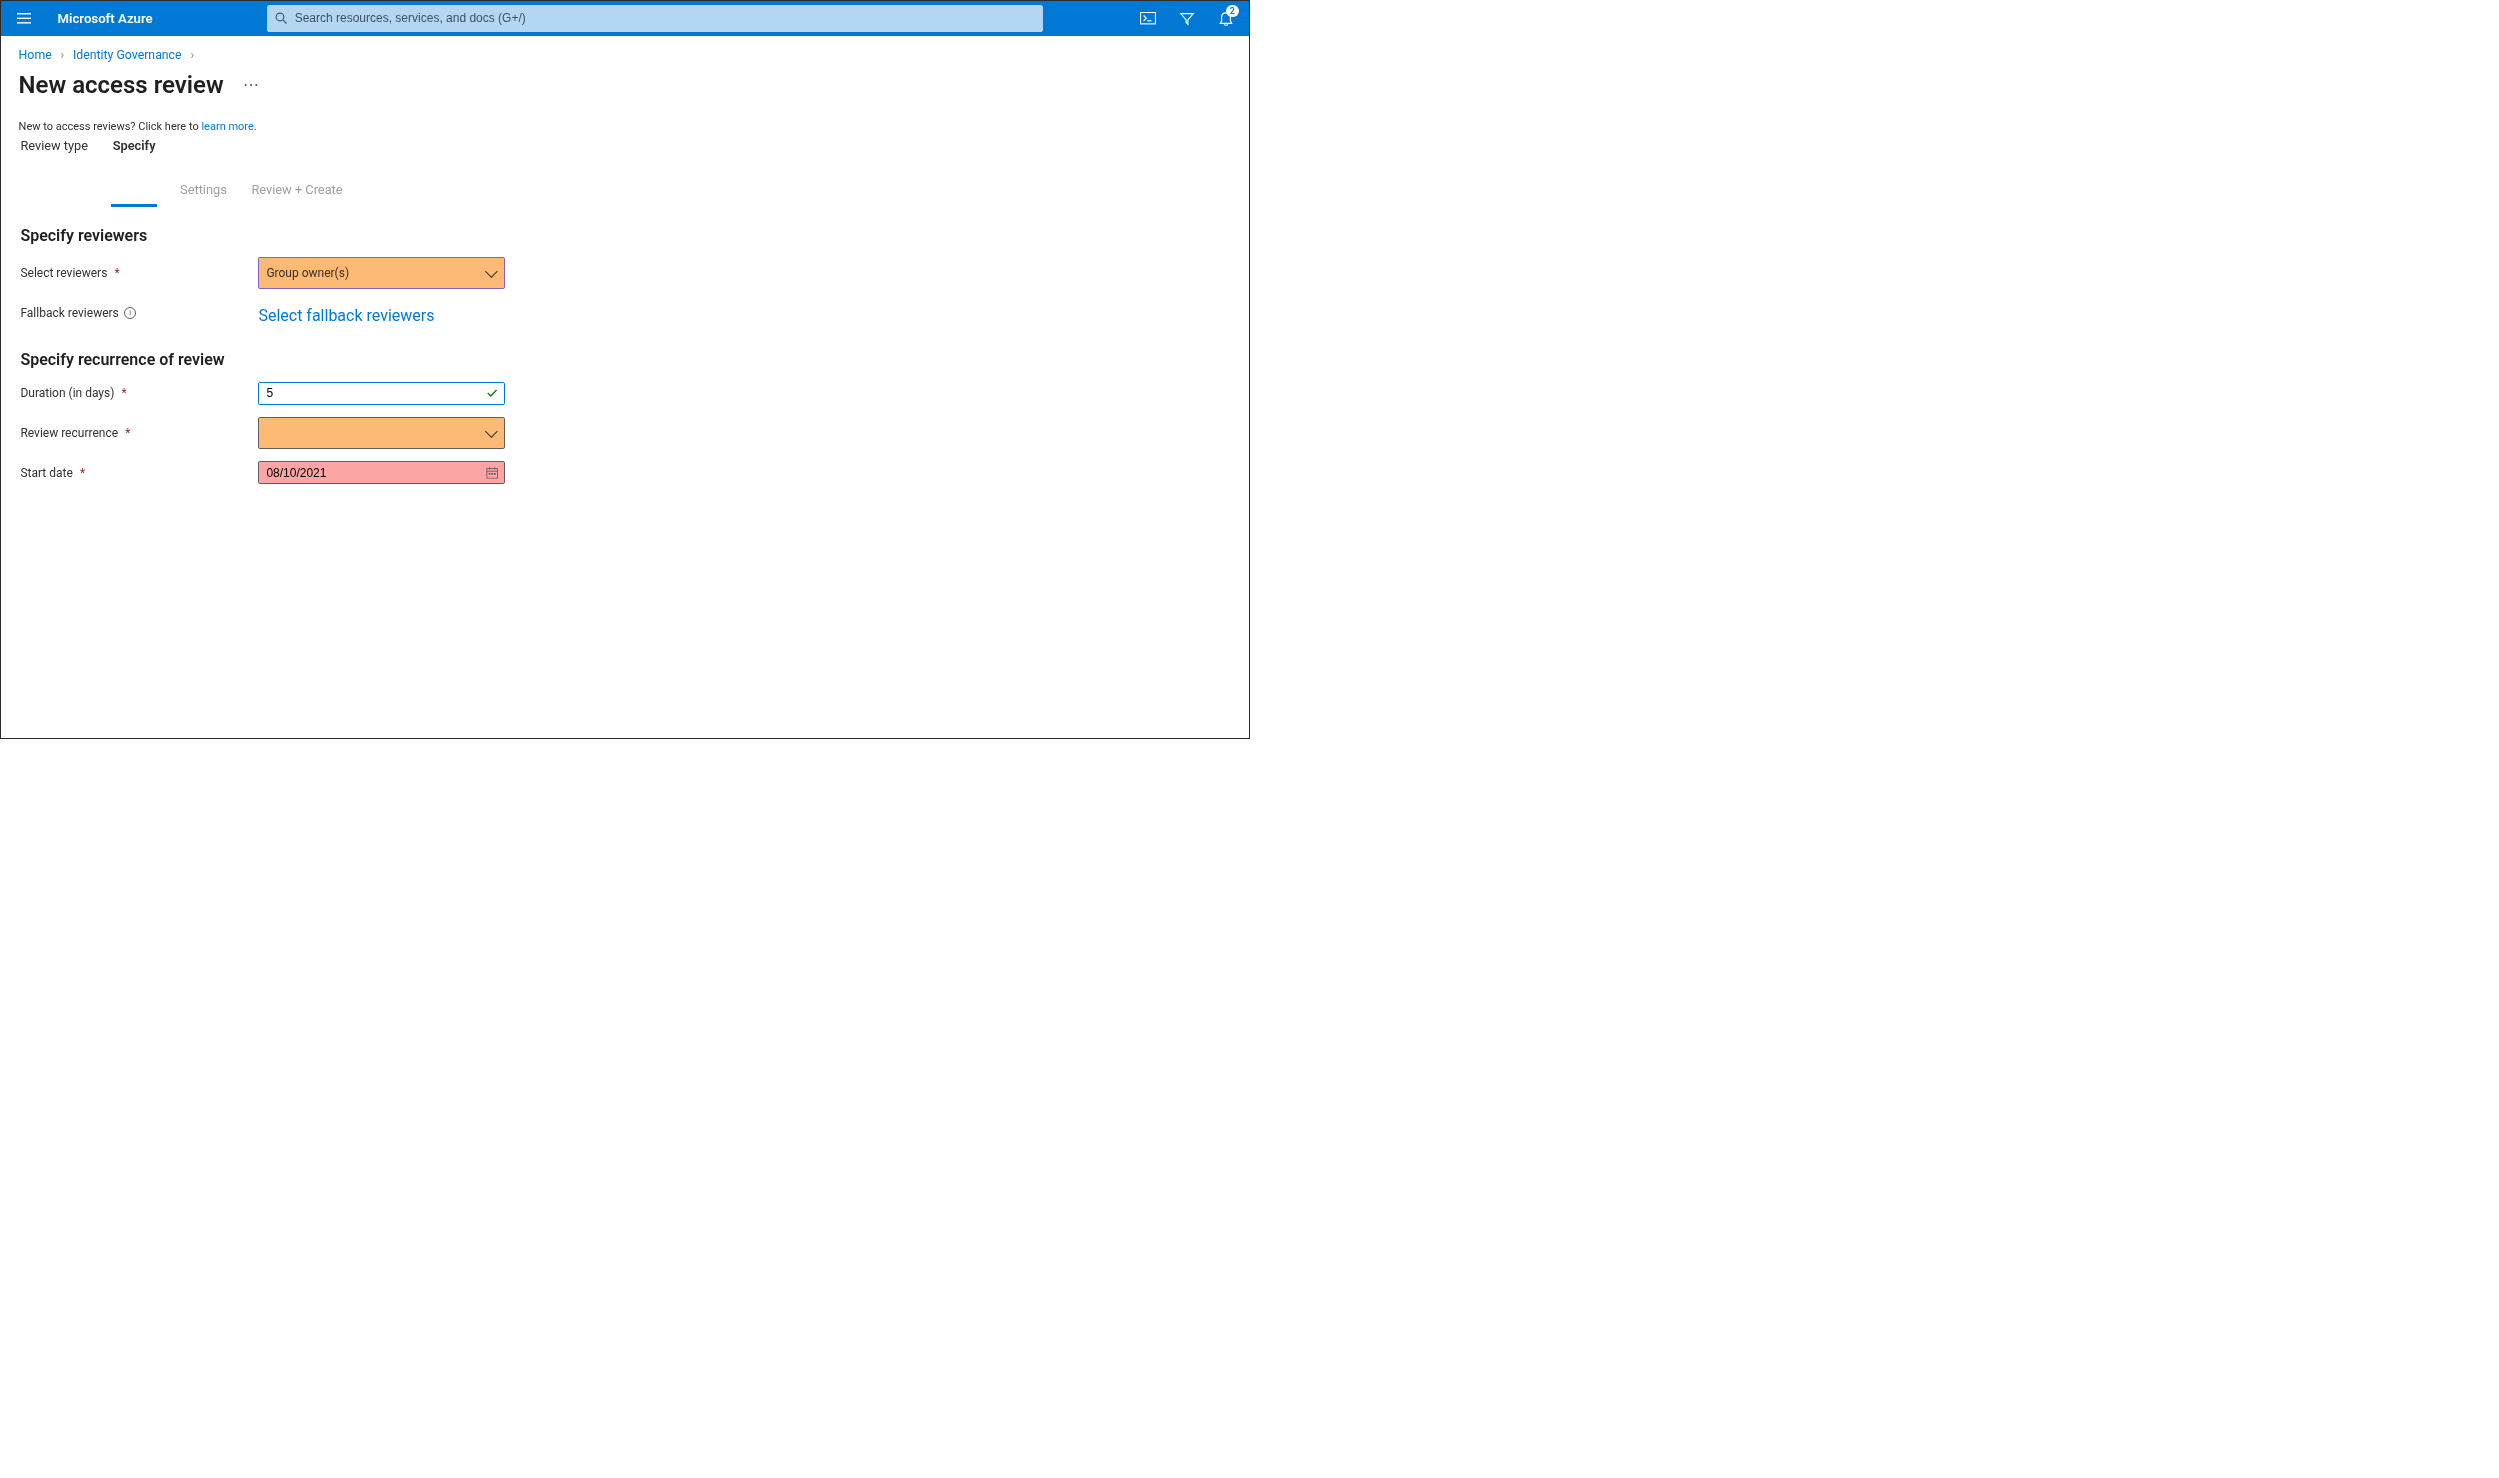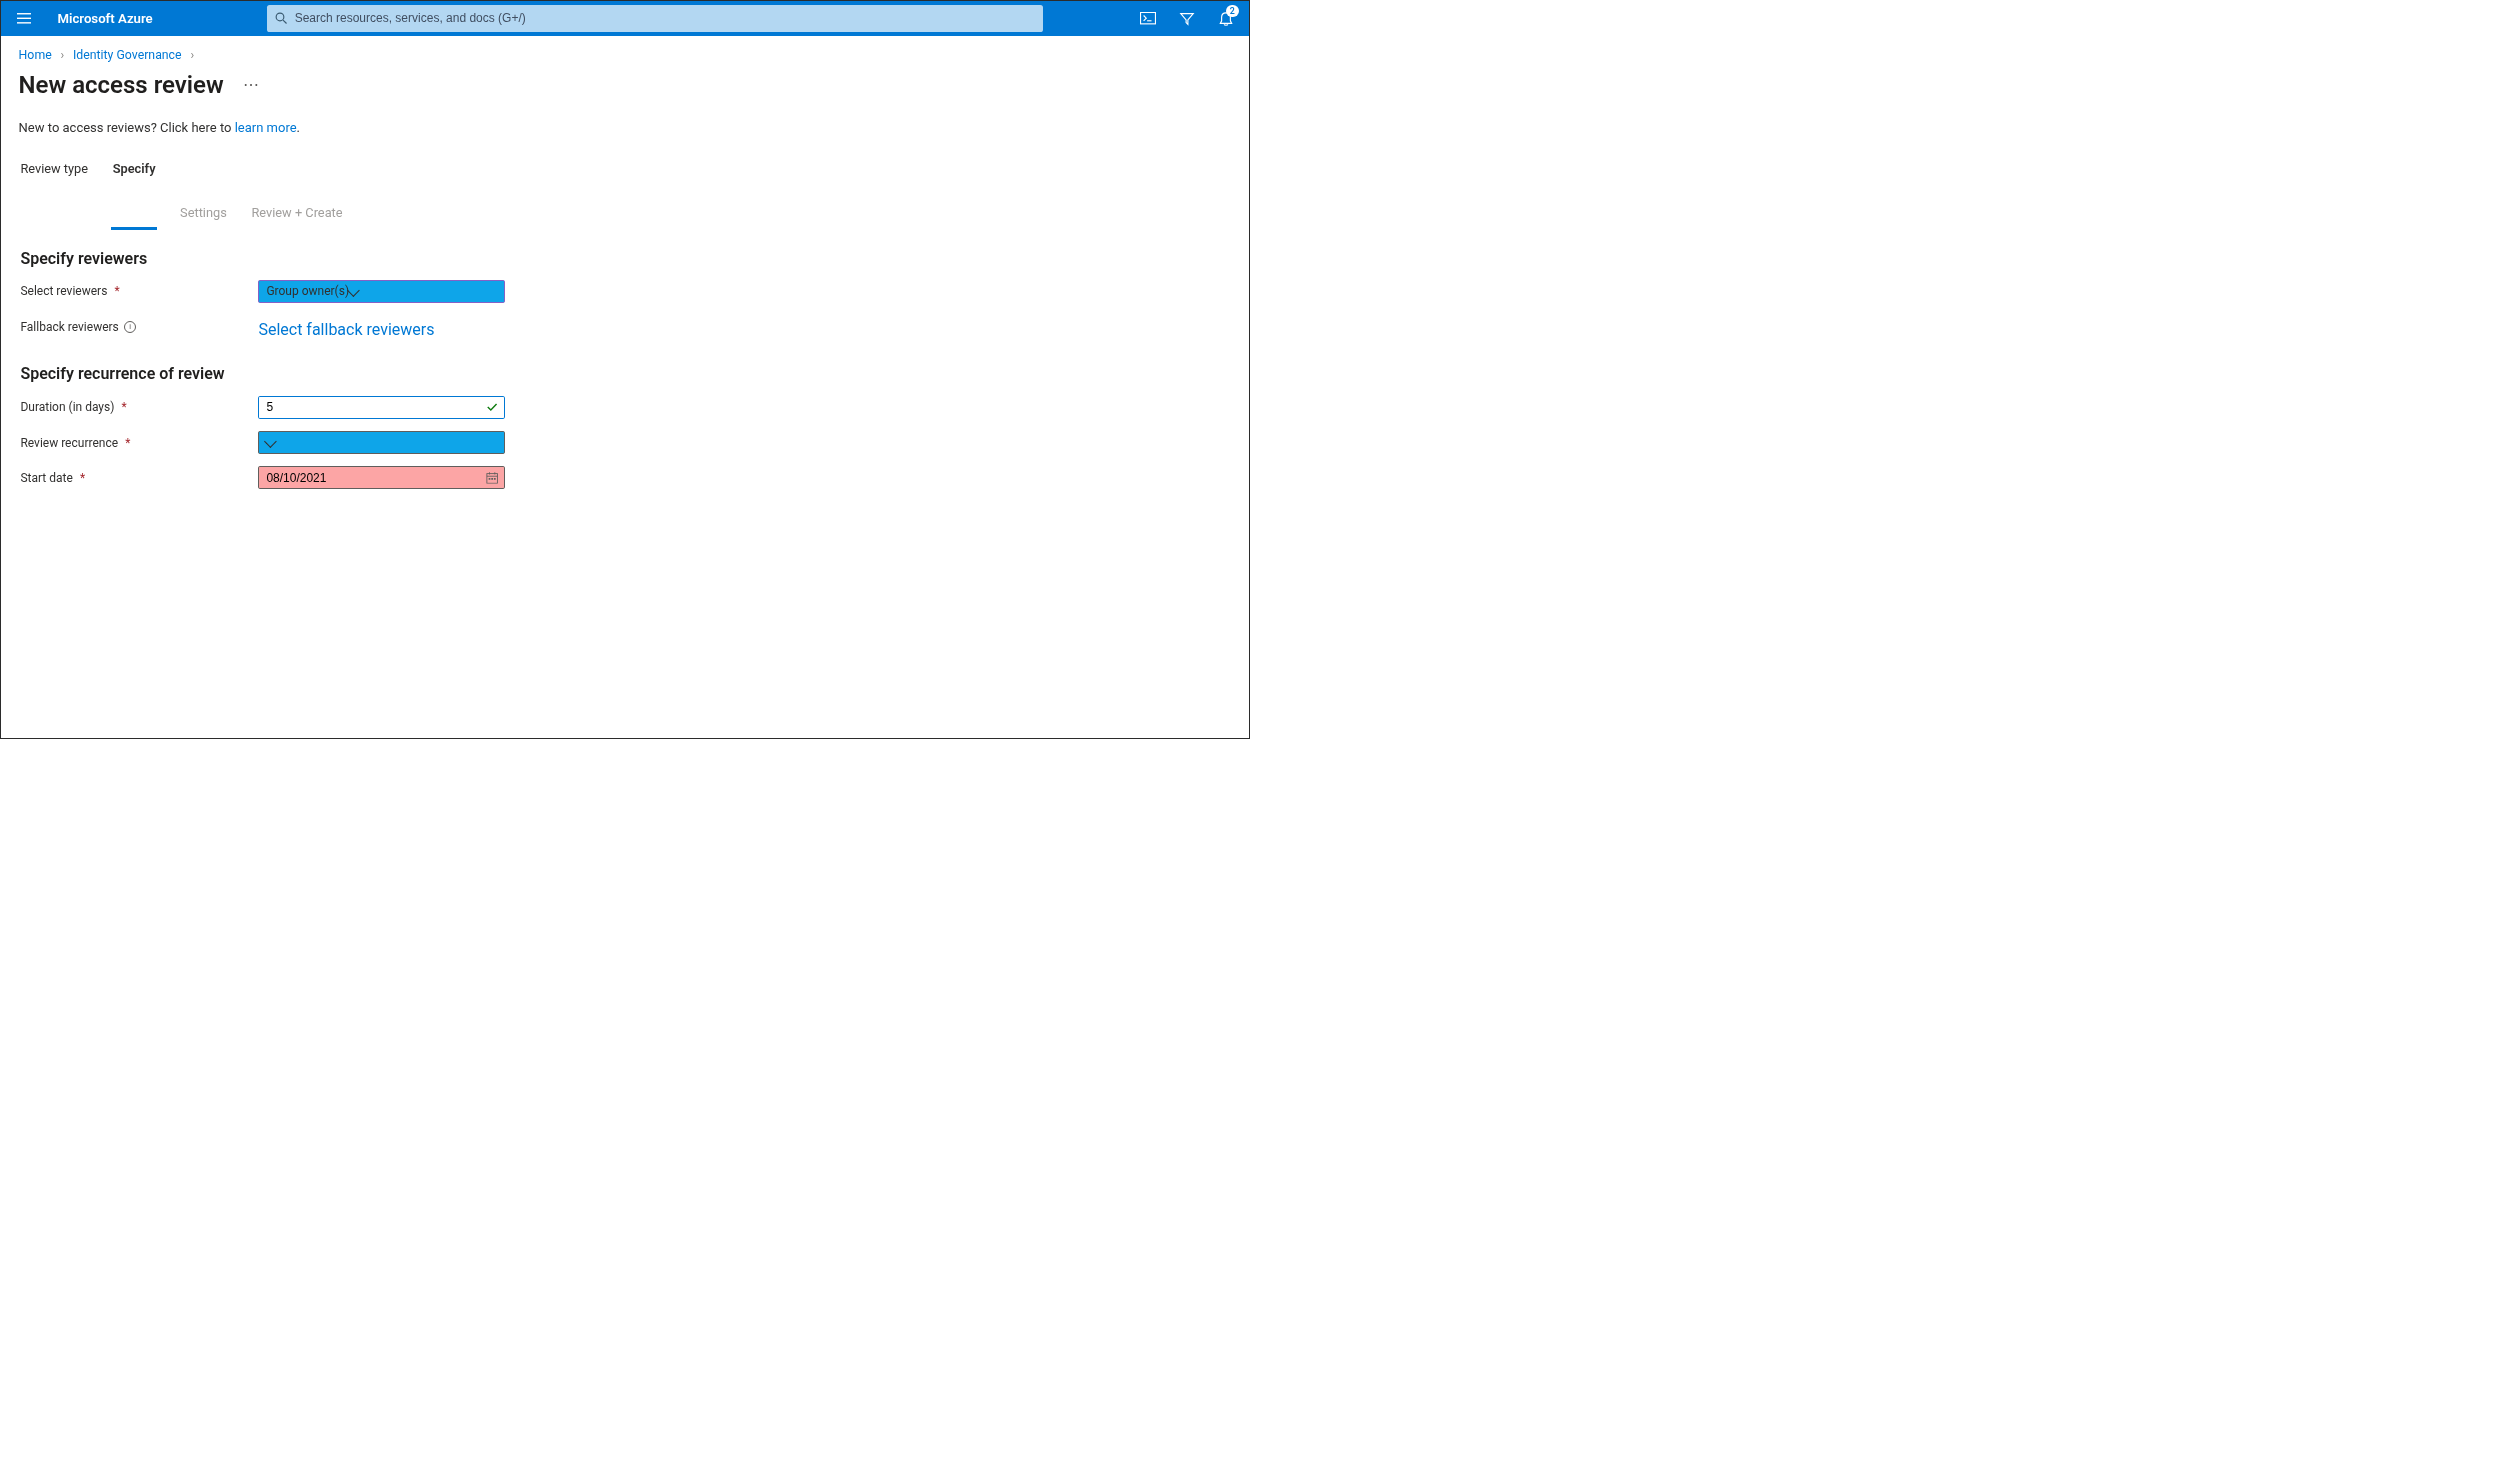--- a/index.html
+++ b/index.html
@@ -112,21 +112,21 @@
     margin-bottom: 21px;
   }
   .page-title h1 { font-size: 24px; font-weight: 600; color: #201f1e; }
   .ellipsis {
     cursor: pointer;
     font-size: 16px;
     color: #605e5c;
     line-height: 1;
     display: inline-block;
   }
-  .intro { font-size: 13px; color: #323130; margin-bottom: 21px; }
+  .intro { font-size: 11px; color: #323130; }
   .intro a { color: #0078d4; text-decoration: none; cursor: pointer; }
   .tabs {
     display: flex;
     gap: 21px;
     border-bottom: 0px solid transparent;
     margin-bottom: 19.4px;
   }
   .tab {
     padding: 5.3px 1.8px 8.8px 1.8px;
     font-size: 12.8px;
@@ -172,28 +172,29 @@
     align-items: center;
     justify-content: center;
     font-size: 8px;
     color: #605e5c;
     line-height: 1;
     font-family: "Segoe UI", sans-serif;
   }
   .input-col { width: 247px; position: relative; }
   .dropdown {
     width: 100%;
-    height: 23px;
+    height: 32px;
     border: 0.9px solid #605e5c;
     border-radius: 1.8px;
     display: flex;
     align-items: center;
+    justify-content: space-between;
     padding: 0 7px;
     font-size: 12px;
-    background: #0ea5e9;
+    background: #fdba74;
     cursor: pointer;
   }
   .dropdown.purple { border-color: #8661c5; }
   .chev-down {
     width: 8.8px; height: 8.8px;
     border-right: 1.3px solid #323130;
     border-bottom: 1.3px solid #323130;
     transform: rotate(45deg);
     margin-right: 1.8px;
     margin-bottom: 2.6px;

